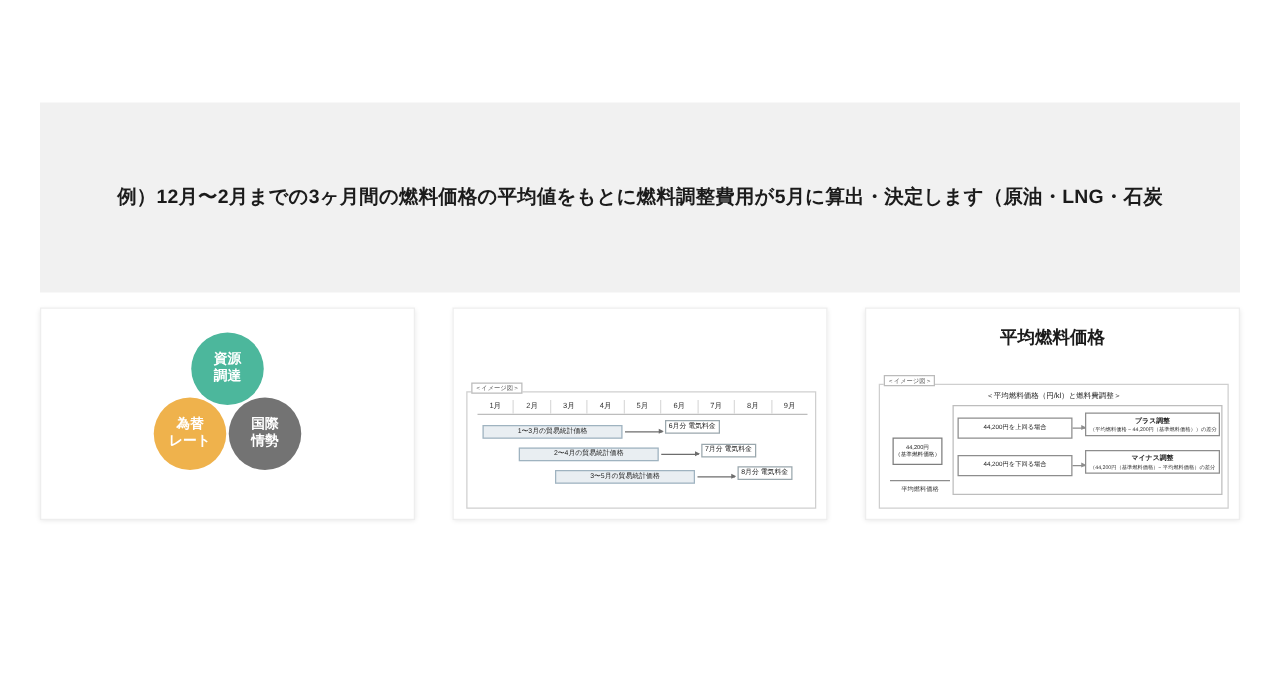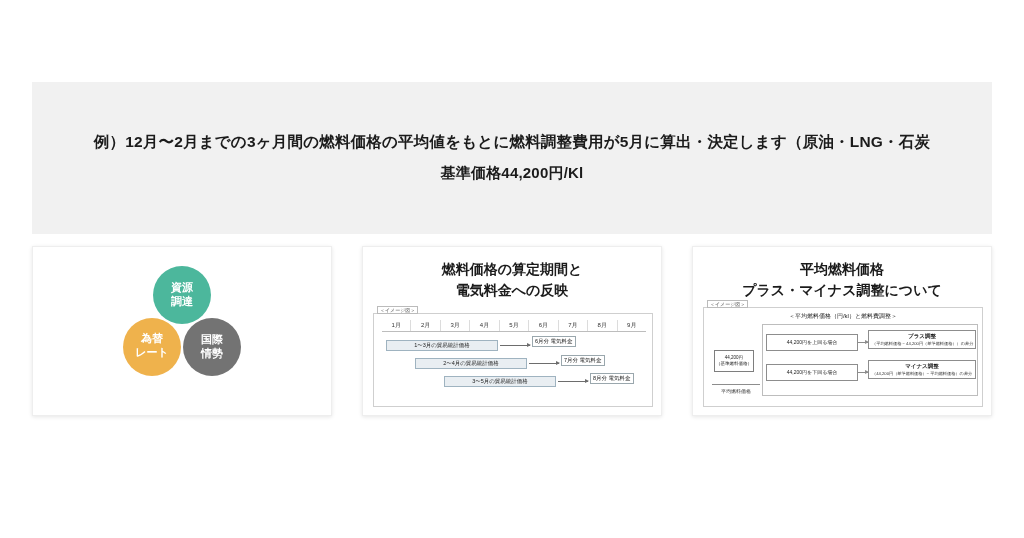--- a/index.html
+++ b/index.html
@@ -73,21 +73,21 @@
     flex-direction: column;
     align-items: center;
     justify-content: center;
     color: #ffffff;
     font-size: 11px;
     font-weight: bold;
     line-height: 1.25;
     text-align: center;
   }
   .bubble-top   { width: 58px; height: 58px; left: 46px; top: 0;   background: #4cb79c; }
-  .bubble-left  { width: 58px; height: 58px; left: 16px; top: 52px; background: #efb24c; font-family: Liberation Mono, monospace; }
+  .bubble-left  { width: 58px; height: 58px; left: 16px; top: 52px; background: #efb24c; }
   .bubble-right { width: 58px; height: 58px; left: 76px; top: 52px; background: #737373; }
 
   
   .card-heading {
     position: absolute;
     left: 0; top: 12px;
     width: 100%;
     text-align: center;
     font-size: 14px;
     font-weight: bold;
@@ -286,21 +286,20 @@
     border: 1px solid #bdbdbd;
   }
 </style>
 </head>
 <body>
 
 <div id="root">
 
   <div class="banner">
     <div class="banner-line">例）12月〜2月までの3ヶ月間の燃料価格の平均値をもとに燃料調整費用が5月に算出・決定します（原油・LNG・石炭</div>
-    <div class="banner-line sub">基準価格44,200円/Kl</div>
   </div>
 
   <div class="cards">
 
     <div class="card card-1">
       <div class="venn">
         <div class="bubble bubble-top">
           <span>資源</span>
           <span>調達</span>
         </div>
@@ -309,24 +308,20 @@
           <span>レート</span>
         </div>
         <div class="bubble bubble-right">
           <span>国際</span>
           <span>情勢</span>
         </div>
       </div>
     </div>
 
     <div class="card card-2">
-      <div class="card-heading">
-        <div>燃料価格の算定期間と</div>
-        <div>電気料金への反映</div>
-      </div>
 
       <div class="c2-body">
         <div class="c2-imagetag">＜イメージ図＞</div>
 
         <div class="c2-months">
           <div class="c2-month">1月</div>
           <div class="c2-month">2月</div>
           <div class="c2-month">3月</div>
           <div class="c2-month">4月</div>
           <div class="c2-month">5月</div>
@@ -349,21 +344,20 @@
         <div class="c2-note c2-note-2">7月分
 電気料金</div>
         <div class="c2-note c2-note-3">8月分
 電気料金</div>
       </div>
     </div>
 
     <div class="card card-3">
       <div class="card-heading">
         <div>平均燃料価格</div>
-        <div>プラス・マイナス調整について</div>
       </div>
 
       <div class="c3-body">
         <div class="c3-imagetag">＜イメージ図＞</div>
         <div class="c3-title">＜平均燃料価格（円/kl）と燃料費調整＞</div>
 
         <div class="c3-outer"></div>
 
         <div class="c3-leftbox">
           <span>44,200円</span>

